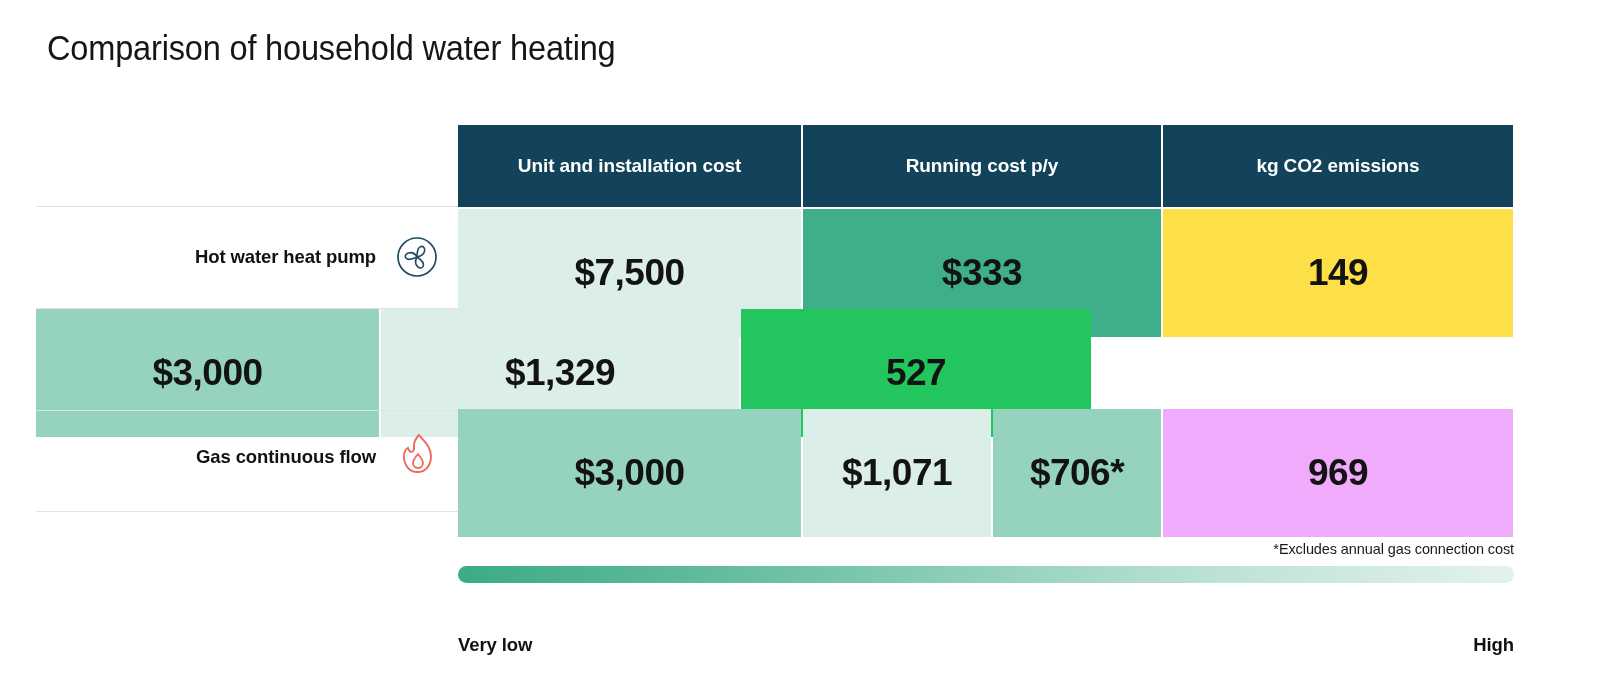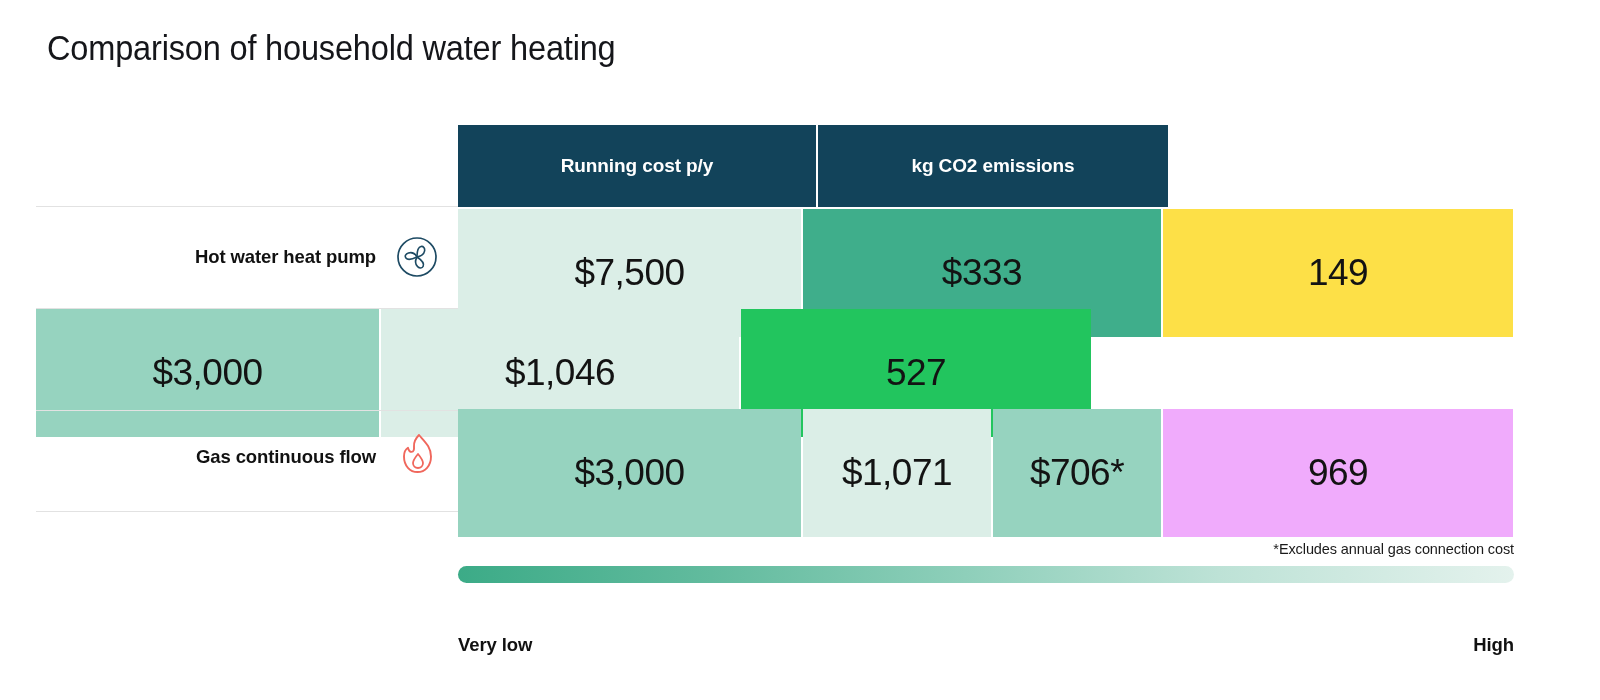--- a/index.html
+++ b/index.html
@@ -99,21 +99,21 @@
   .col-co2    { flex: 0 0 350px; }
 
   .data-row { height: 100px; }
   .data-row .cells { gap: 2px; margin-top: 2px; }
 
   .dcell {
     display: flex;
     align-items: center;
     justify-content: center;
     font-size: 37px;
-    font-weight: 400;
+    font-weight: 700;
     color: #131313;
     letter-spacing: -0.5px;
     box-sizing: border-box;
     height: 128px;
     white-space: nowrap;
   }
 
   
   .split {
     display: flex;
@@ -168,20 +168,21 @@
 </head>
 <body>
 
 <div class="chart-title">Comparison of household water heating</div>
 
 <div class="matrix">
 
   <div class="mrow head-row">
     <div class="label-cell"></div>
     <div class="cells">
+      <div class="head-cell col-unit">Unit and installation cost</div>
       <div class="head-cell col-run">Running cost p/y</div>
       <div class="head-cell col-co2">kg CO2 emissions</div>
     </div>
   </div>
 
   <div class="mrow data-row">
     <div class="label-cell">
       <span class="row-label">Hot water heat pump</span>
       <span class="row-icon">
         <svg width="50" height="50" viewBox="0 0 50 50" fill="none">
@@ -195,21 +196,21 @@
     <div class="cells">
       <div class="dcell col-unit" style="background:#dbeee7">$7,500</div>
       <div class="dcell col-run" style="background:#3fae8b">$333</div>
       <div class="dcell col-co2" style="background:#fde047">149</div>
     </div>
   </div>
 
   <div class="mrow data-row">
     <div class="cells">
       <div class="dcell col-unit" style="background:#96d3bf">$3,000</div>
-      <div class="dcell col-run" style="background:#dbeee7">$1,046</div>
+      <div class="dcell col-run" style="background:#dbeee7">$1,329</div>
       <div class="dcell col-co2" style="background:#22c55e">527</div>
     </div>
   </div>
 
   <div class="mrow data-row">
     <div class="label-cell">
       <span class="row-label">Gas continuous flow</span>
       <span class="row-icon">
         <svg width="50" height="54" viewBox="0 0 50 54" fill="none">
           <path d="M27 5c6 7 12 12 12 21.5C39 36 33 42 25.5 42S12 36 12 26.5c0-4 1.6-7.3 4-8.8.6 2.6 2 4.2 3.6 4.2 2.2 0 2.6-2.6 2.4-5.4-.3-4 1.8-8.3 5-11.5z" stroke="#f0675c" stroke-width="1.9" stroke-linejoin="round"></path>

